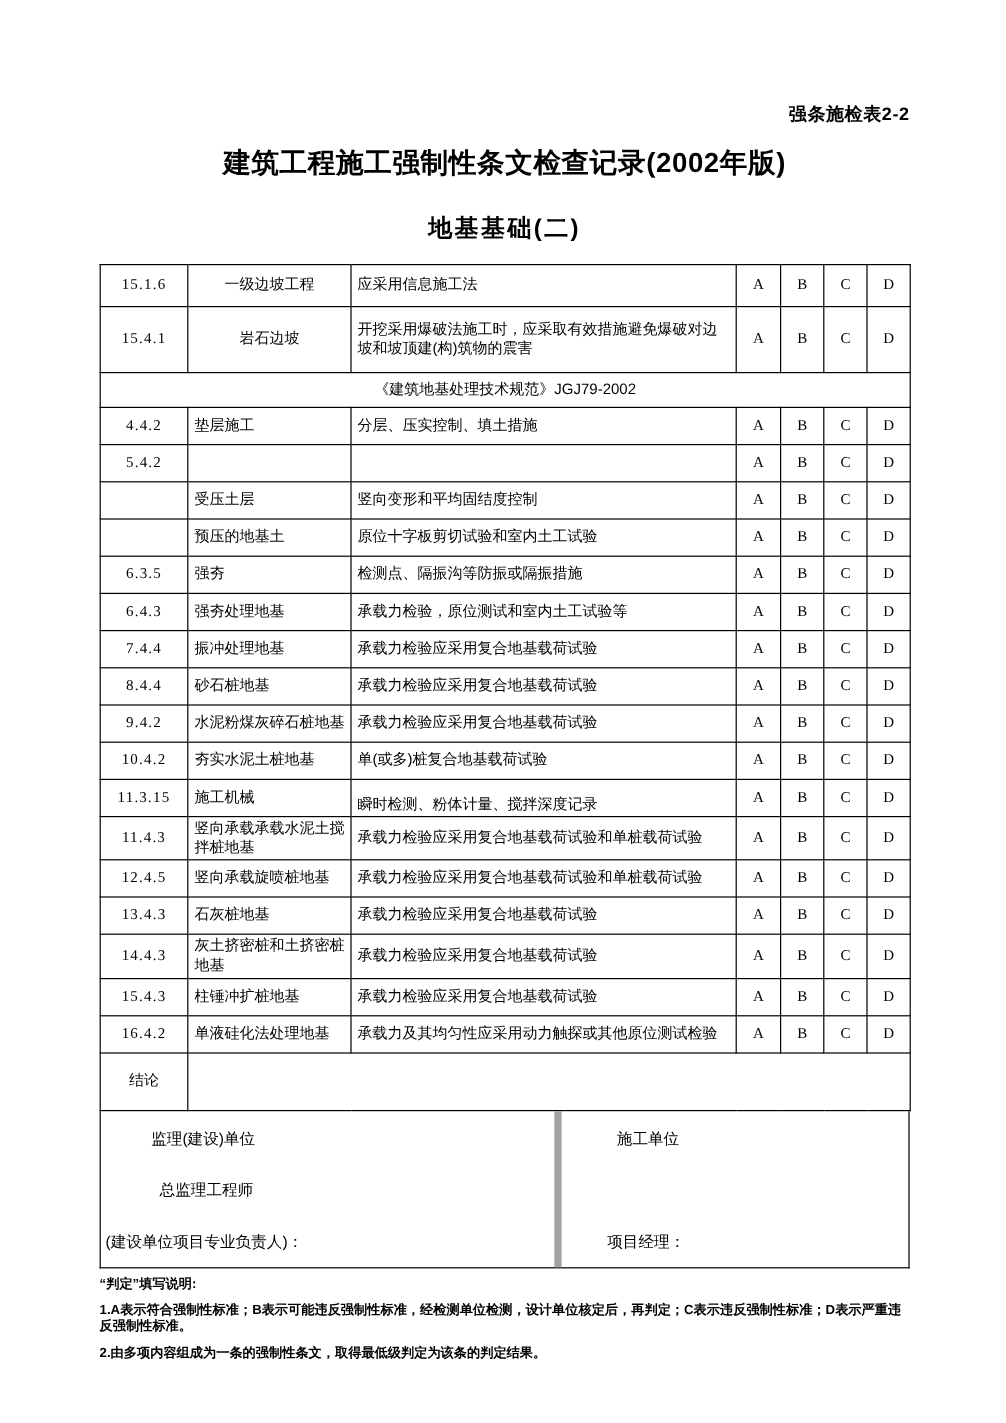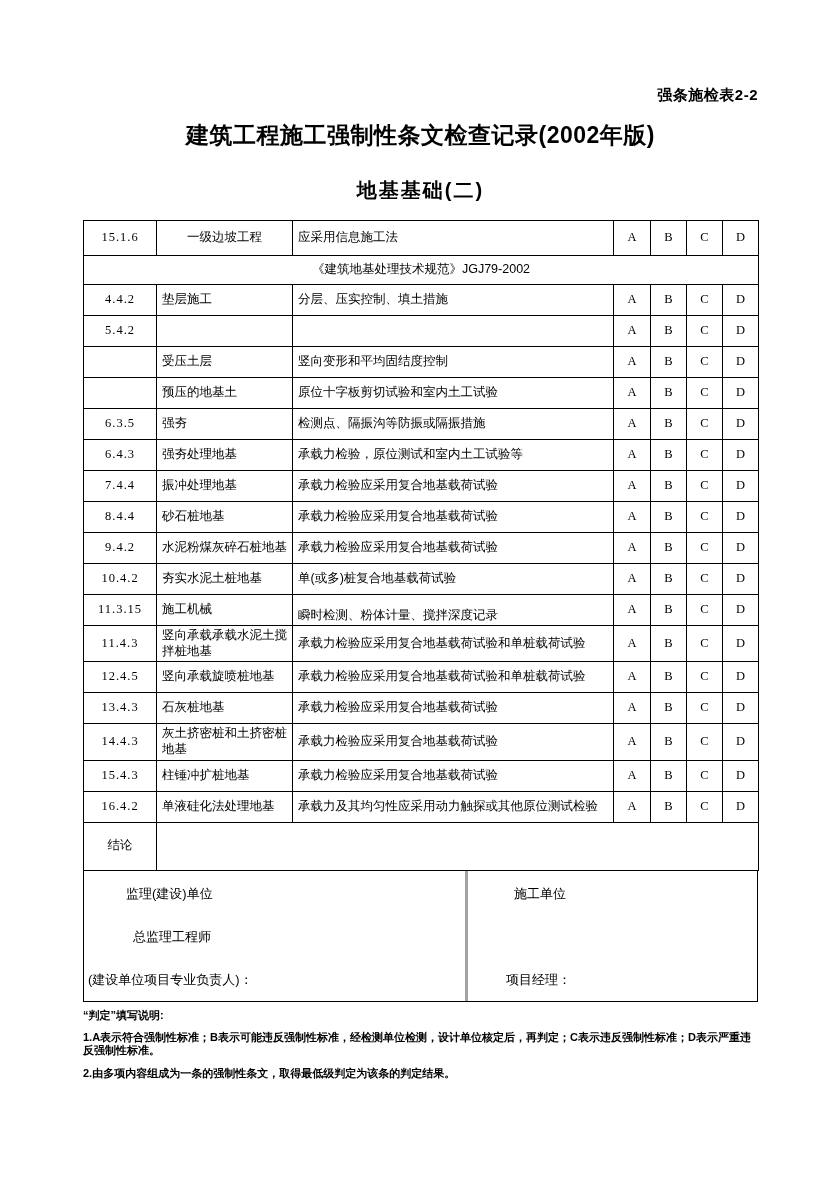--- a/index.html
+++ b/index.html
@@ -77,21 +77,21 @@
   .sig-box {
     display: flex;
     width: 675px;
     height: 131px;
     border: 1px solid #000;
     border-top: none;
     font-size: 13px;
   }
   .sig-left {
     width: 384px;
-    border-right: 3px solid #a3a3a3;
+    border-right: 6px solid #a3a3a3;
     display: flex;
     flex-direction: column;
     justify-content: space-between;
     padding: 14px 4px 12px 2px;
   }
   .sig-right {
     flex: 1;
     display: flex;
     flex-direction: column;
     justify-content: space-between;
@@ -136,20 +136,29 @@
     <tbody id="rows">
         <tr class="first">
           <td class="code">15.1.6</td>
           <td class="item ctr">一级边坡工程</td>
           <td class="desc">应采用信息施工法</td>
           <td class="grade">A</td>
           <td class="grade">B</td>
           <td class="grade">C</td>
           <td class="grade">D</td>
         </tr>
+        <tr class="tall">
+          <td class="code">15.4.1</td>
+          <td class="item ctr">岩石边坡</td>
+          <td class="desc">开挖采用爆破法施工时，应采取有效措施避免爆破对边坡和坡顶建(构)筑物的震害</td>
+          <td class="grade">A</td>
+          <td class="grade">B</td>
+          <td class="grade">C</td>
+          <td class="grade">D</td>
+        </tr>
         <tr class="section-row">
           <td class="section-cell" colspan="7">《建筑地基处理技术规范》JGJ79-2002</td>
         </tr>
         <tr>
           <td class="code">4.4.2</td>
           <td class="item">垫层施工</td>
           <td class="desc">分层、压实控制、填土措施</td>
           <td class="grade">A</td>
           <td class="grade">B</td>
           <td class="grade">C</td>

